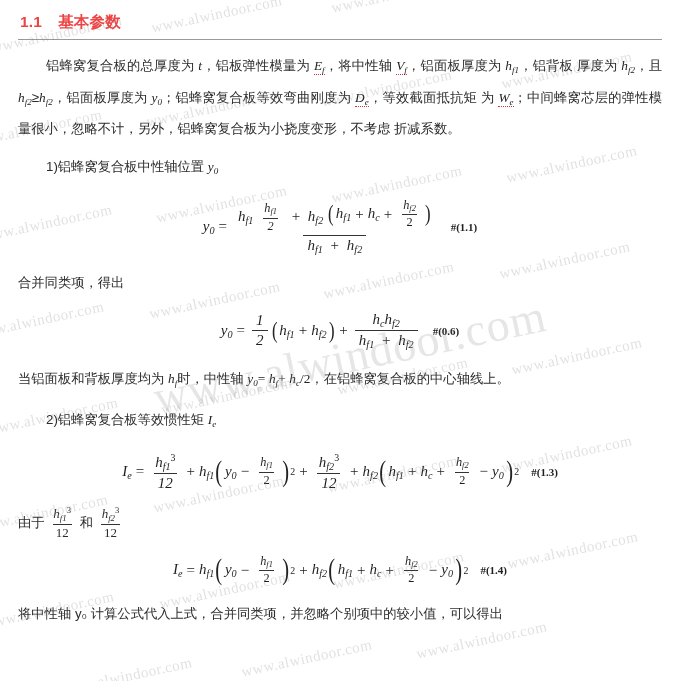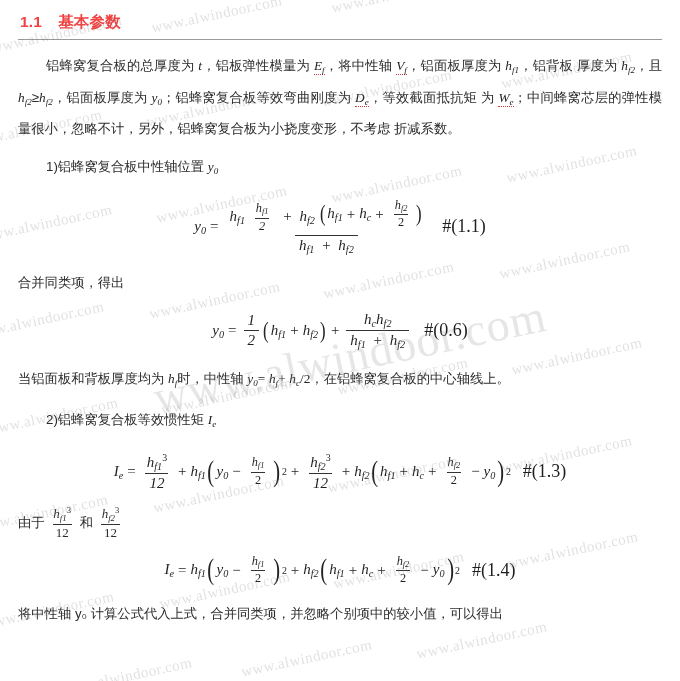--- a/index.html
+++ b/index.html
@@ -79,23 +79,24 @@
     justify-content: center;
     gap: 6px;
   }
   .eq {
     display: inline-flex;
     align-items: center;
     font-style: italic;
   }
   .tag {
     font-style: normal;
-    font-size: 18px;
+    font-size: 11px;
     margin-left: 6px;
     font-family: "Liberation Serif", serif;
+    font-weight: bold;
   }
   .op { font-style: normal; margin: 0 4px; }
 
   
   .frac {
     display: inline-flex;
     flex-direction: column;
     align-items: center;
     justify-content: center;
     vertical-align: middle;

